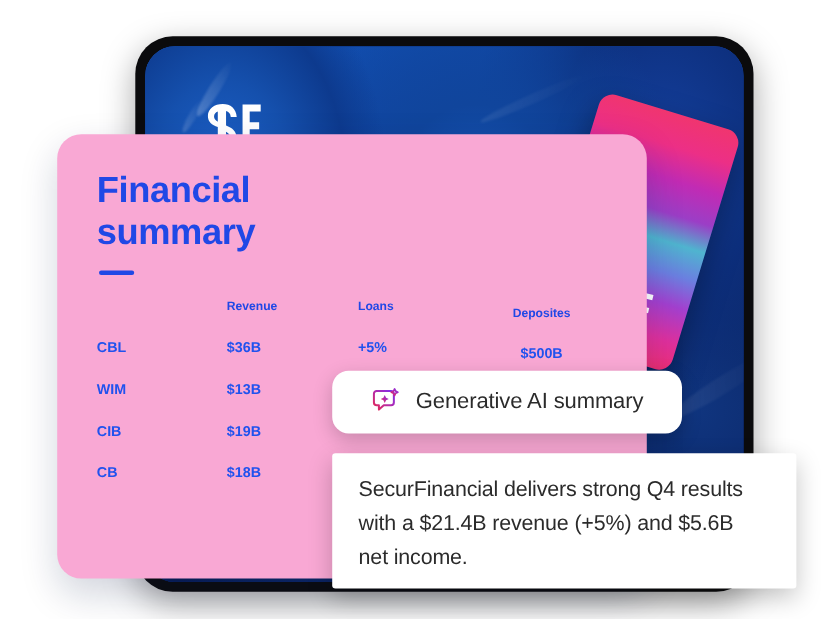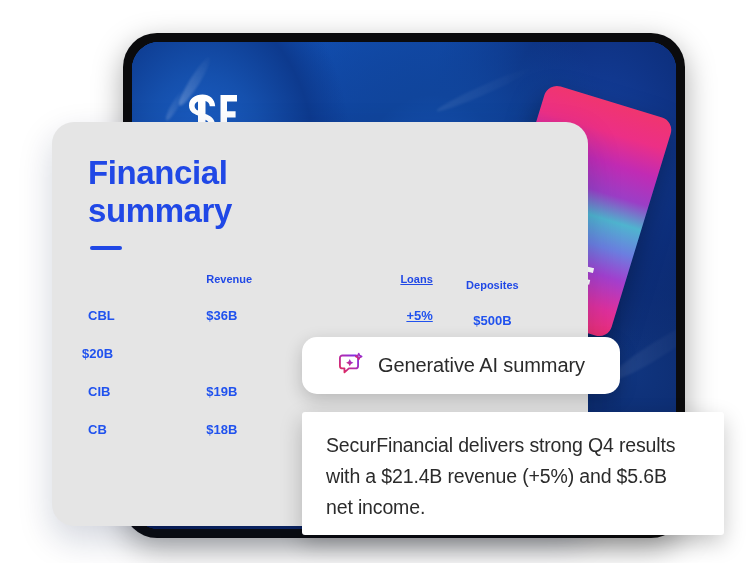--- a/index.html
+++ b/index.html
@@ -109,21 +109,21 @@
     transform: rotate(-4deg);
   }
 
   
   .summary-card {
     position: absolute;
     left: 52px;
     top: 122px;
     width: 536px;
     height: 404px;
-    background: #e5e5e5;
+    background: #f9a8d4;
     border-radius: 22px;
     box-shadow: 0 14px 34px rgba(10,25,70,0.18);
   }
   .summary-title {
     position: absolute;
     left: 36px;
     top: 32px;
     font-size: 33px;
     line-height: 38px;
     font-weight: bold;
@@ -147,21 +147,21 @@
     width: 470px;
   }
   .row {
     display: flex;
     align-items: center;
     height: 38px;
   }
   .row.head { height: 34px; }
   .c-name   { width: 125px; padding-left: 6px; }
   .c-rev    { width: 120px; }
-  .c-loan   { width: 108px; text-align: right; text-decoration: underline; }
+  .c-loan   { width: 108px; text-align: left; }
   .c-dep    { width: 120px; text-align: center; margin-top: 11px; }
 
   .row.head .c-rev,
   .row.head .c-loan,
   .row.head .c-dep {
     color: #2048e6;
     font-size: 11px;
     font-weight: bold;
   }
   .row.head .c-rev { text-align: left; }
@@ -266,21 +266,22 @@
       </div>
 
       <div class="row body">
         <div class="c-name">CBL</div>
         <div class="c-rev">$36B</div>
         <div class="c-loan">+5%</div>
         <div class="c-dep">$500B</div>
       </div>
 
       <div class="row body">
-        <div class="c-rev">$20B</div>
+        <div class="c-name">WIM</div>
+        <div class="c-rev">$13B</div>
         <div class="c-loan"></div>
         <div class="c-dep"></div>
       </div>
 
       <div class="row body">
         <div class="c-name">CIB</div>
         <div class="c-rev">$19B</div>
         <div class="c-loan"></div>
         <div class="c-dep"></div>
       </div>

